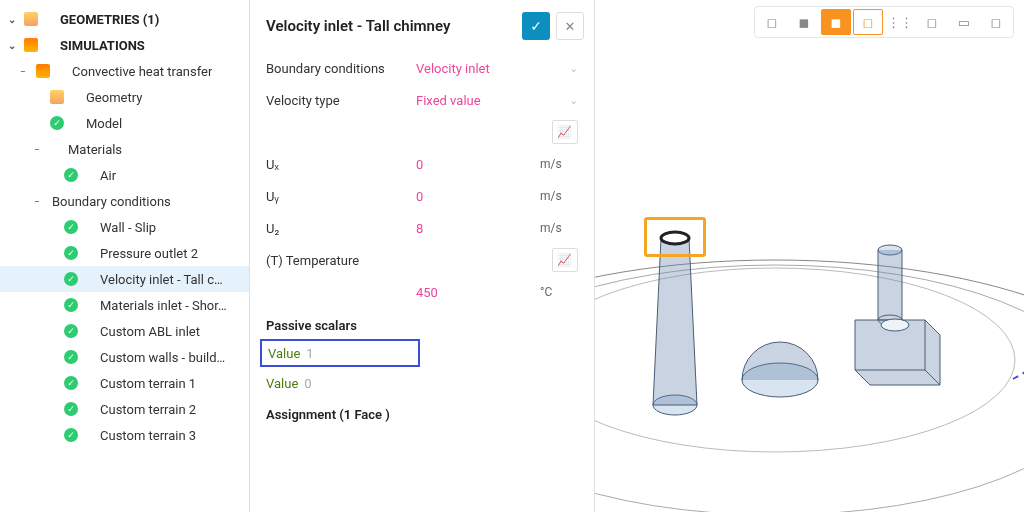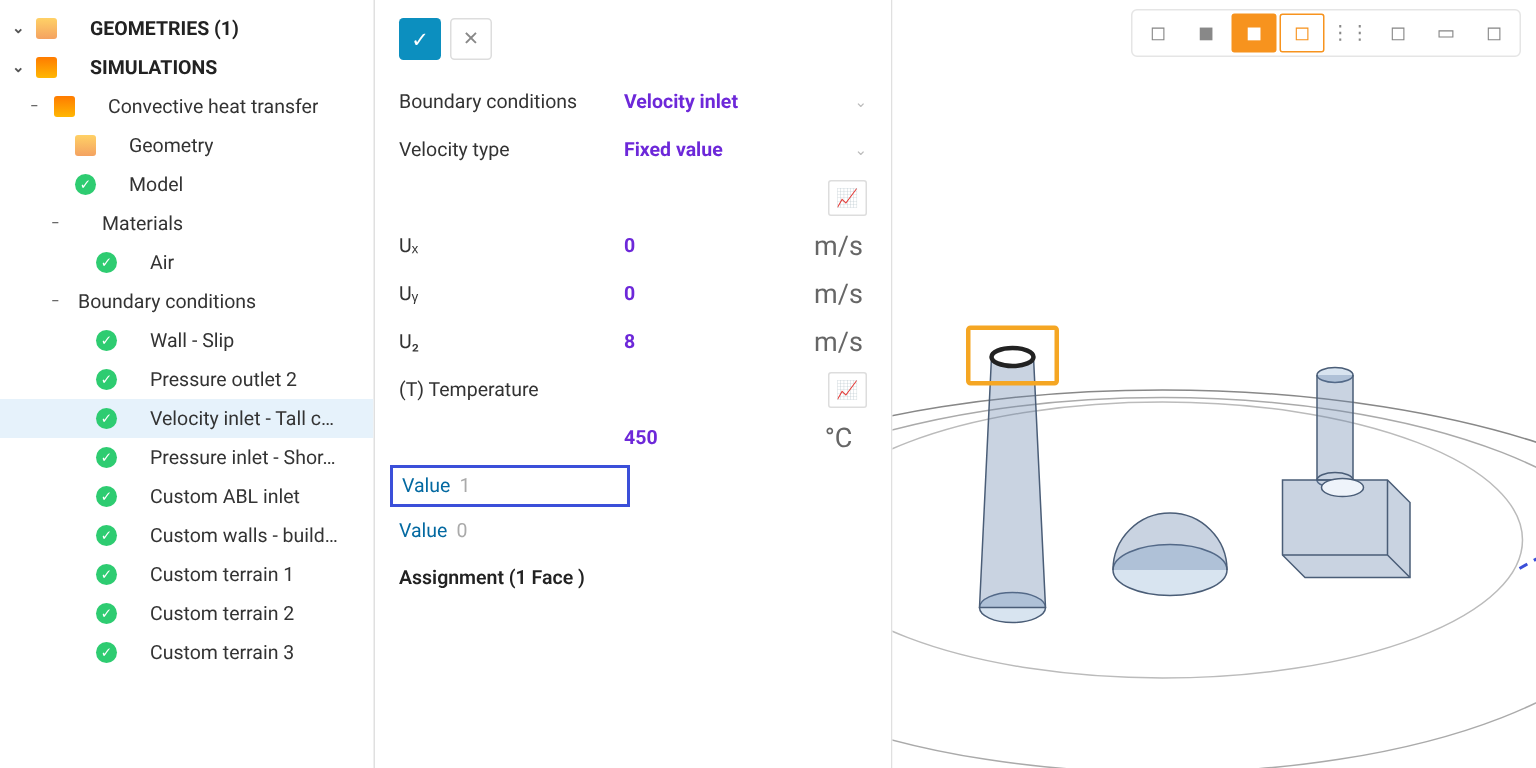--- a/index.html
+++ b/index.html
@@ -22,27 +22,27 @@
 .sim-ic { background: linear-gradient(#ff7b00,#ffb703); }
 
 .panel { width: 345px; border-right: 1px solid #e0e0e0; display: flex; flex-direction: column; }
 .panel-hd { display: flex; align-items: center; padding: 12px 10px 8px 16px; gap: 6px; }
 .panel-hd .title { font-weight: 600; font-size: 15px; color: #222; flex: 1; }
 .confirm { width: 28px; height: 28px; background: #0c8fbf; color: #fff; border-radius: 3px; display: flex; align-items: center; justify-content: center; font-size: 14px; cursor: pointer; }
 .close { width: 28px; height: 28px; border: 1px solid #ddd; border-radius: 3px; display: flex; align-items: center; justify-content: center; color: #888; cursor: pointer; font-size: 13px; }
 .panel-body { padding: 4px 16px 8px 16px; flex: 1; overflow: hidden; }
 .prow { display: flex; align-items: center; min-height: 32px; padding: 2px 0; }
 .prow .plabel { flex: 0 0 150px; color: #333; }
-.prow .pval { flex: 1; color: #6d28d9; font-size: 13px; font-weight: bold; }
-.prow .punit { flex: 0 0 38px; text-align: center; color: #666; font-size: 18px; }
+.prow .pval { flex: 1; color: #ec4899; font-size: 13px; }
+.prow .punit { flex: 0 0 38px; text-align: left; color: #666; font-size: 12px; }
 .prow .pbtn { width: 26px; height: 24px; border: 1px solid #ddd; border-radius: 2px; display: flex; align-items: center; justify-content: center; color: #888; font-size: 12px; cursor: pointer; }
 .prow .chev { width: 18px; text-align: right; color: #bbb; font-size: 10px; }
 .section { font-weight: 600; margin: 10px 0 6px; color: #222; }
 .psrow { display: flex; align-items: center; height: 28px; }
-.psrow .k { color: #0369a1; }
+.psrow .k { color: #4d7c0f; }
 .psrow .v { color: #aaa; margin-left: 6px; }
 .ps-hl { border: 2px solid #3b4fd9; padding: 2px 6px; margin: 2px -6px; width: 160px; }
 .assign { background: #aee0e8; padding: 8px 16px; margin: 0 -16px; color: #246; }
 
 .viewport { flex: 1; position: relative; background: #fff; }
 .view-tb { position: absolute; top: 6px; right: 10px; display: flex; gap: 2px; background: #fff; border: 1px solid #e5e5e5; border-radius: 4px; padding: 2px; }
 .view-tb .tb { width: 30px; height: 26px; display: flex; align-items: center; justify-content: center; cursor: pointer; color: #888; font-size: 13px; border-radius: 2px; }
 .view-tb .tb.orange { color: #f7931e; border: 1px solid #f7931e; }
 .view-tb .tb.orange-solid { color: #fff; background: #f7931e; }
 
@@ -128,21 +128,21 @@
         <span class="ticon">
           <span class="check-ic">✓</span>
         </span>
         <span class="lbl">Velocity inlet - Tall c…</span>
       </div>
     <div class="tree-row leaf">
         <span class="ind" style="width:54px"></span>
         <span class="ticon">
           <span class="check-ic">✓</span>
         </span>
-        <span class="lbl">Pressure inlet - Shor…</span>
+        <span class="lbl">Materials inlet - Shor…</span>
       </div>
     <div class="tree-row leaf">
         <span class="ind" style="width:54px"></span>
         <span class="ticon">
           <span class="check-ic">✓</span>
         </span>
         <span class="lbl">Custom ABL inlet</span>
       </div>
     <div class="tree-row leaf">
         <span class="ind" style="width:54px"></span>
@@ -169,20 +169,21 @@
         <span class="ind" style="width:54px"></span>
         <span class="ticon">
           <span class="check-ic">✓</span>
         </span>
         <span class="lbl">Custom terrain 3</span>
       </div>
   </div>
 
   <div class="panel">
     <div class="panel-hd">
+      <span class="title">Velocity inlet - Tall chimney</span>
       <span class="confirm">✓</span>
       <span class="close">✕</span>
     </div>
     <div class="panel-body">
       <div class="prow">
         <span class="plabel">Boundary conditions</span>
         <span class="pval">Velocity inlet</span>
         <span class="chev">⌄</span>
       </div>
       <div class="prow">
@@ -212,20 +213,21 @@
       <div class="prow">
         <span class="plabel">(T) Temperature</span>
         <span class="pval"></span>
         <span class="pbtn">📈</span>
       </div>
       <div class="prow">
         <span class="plabel"></span>
         <span class="pval">450</span>
         <span class="punit">°C</span>
       </div>
+      <div class="section">Passive scalars</div>
       <div class="psrow ps-hl">
         <span class="k">Value</span>
         <span class="v">1</span>
       </div>
       <div class="psrow">
         <span class="k">Value</span>
         <span class="v">0</span>
       </div>
       <div class="section">Assignment (1 Face )</div>
     </div>

